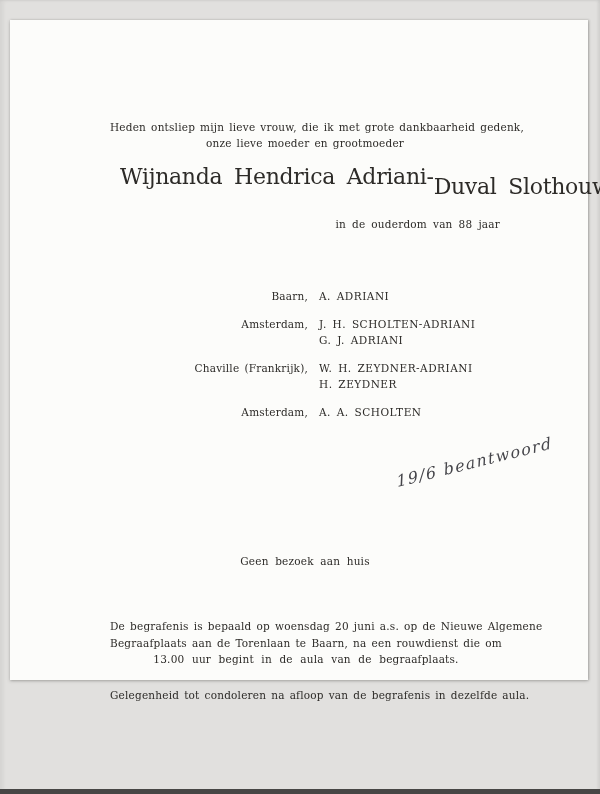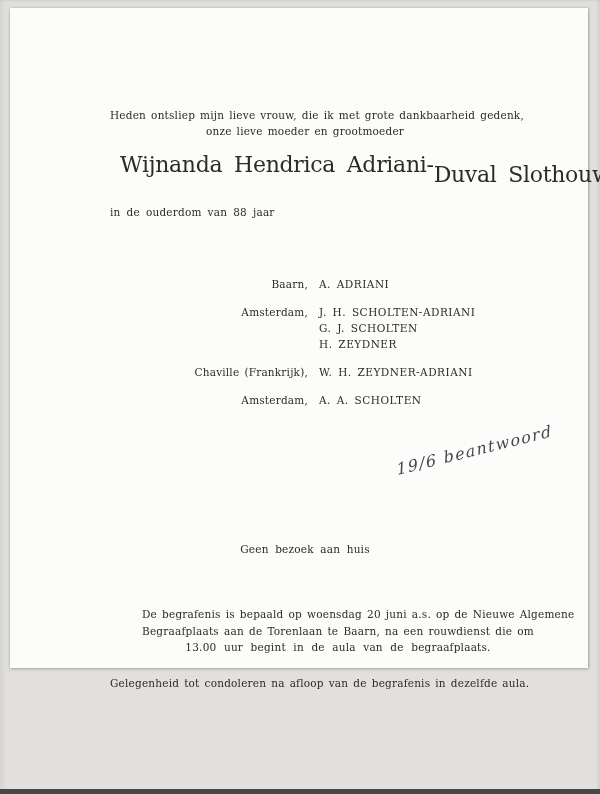--- a/index.html
+++ b/index.html
@@ -14,21 +14,21 @@
     position: absolute;
     inset: 0;
     width: 600px;
     height: 794px;
     background: var(--bg, #e1e0de);
     box-shadow: inset 3px 0 4px rgba(0,0,0,0.06), inset -2px 0 3px rgba(0,0,0,0.08);
   }
   .card {
     position: absolute;
     left: 10px;
-    top: 8px;
+    top: 20px;
     width: 578px;
     height: 660px;
     background: var(--paper, #fcfcfa);
     box-shadow: 0 1px 3px rgba(75,75,72,0.35), 1px 0 2px rgba(75,75,72,0.25);
   }
   .bottom-edge {
     position: absolute;
     left: 0;
     top: 789px;
     width: 600px;
@@ -57,41 +57,41 @@
     font-weight: normal;
     letter-spacing: -0.3px;
     word-spacing: 5px;
     white-space: nowrap;
     line-height: 22px;
   }
   .name-part2 {
     display: inline-block;
     transform: translateY(10px);
   }
-  .age-line { left: 100px; top: 196px; width: 390px; text-align: left; word-spacing: 2.5px; }
+  .age-line { left: 100px; top: 196px; width: 390px; text-align: right; word-spacing: 2.5px; }
   .relatives { left: 0; top: 268px; width: 578px; }
   .rel-row { display: flex; line-height: 16px; }
   .rel-row .place { width: 298px; text-align: right; }
   .rel-row .pname { margin-left: 11px; letter-spacing: 0.5px; word-spacing: 2px; }
   .group-gap { margin-top: 12px; }
   .dateline { left: 100px; top: 439px; line-height: 21px; }
   .handwritten {
     position: absolute;
     left: 388px;
     top: 452px;
     transform: rotate(-14deg) skewX(-6deg);
     transform-origin: left bottom;
     font-style: italic;
     font-size: 16px;
     letter-spacing: 1.5px;
     color: var(--pen, #45454a);
     white-space: nowrap;
   }
   .visit-line { left: 100px; top: 533px; width: 390px; text-align: center; word-spacing: 3px; }
-  .funeral { left: 100px; top: 598px; width: 392px; line-height: 16.5px; margin-left: 32px; }
+  .funeral { left: 100px; top: 598px; width: 392px; line-height: 16.5px; }
   .funeral .last { word-spacing: 4px; }
   .condolence { left: 100px; top: 667px; width: 392px; }
 </style>
 </head>
 <body>
 
 <div class="scan">
   <div class="card">
 
     <div class="t intro">
@@ -109,29 +109,29 @@
       <div class="rel-row">
         <span class="place">Baarn,</span>
         <span class="pname">A. ADRIANI</span>
       </div>
       <div class="rel-row group-gap">
         <span class="place">Amsterdam,</span>
         <span class="pname">J. H. SCHOLTEN-ADRIANI</span>
       </div>
       <div class="rel-row">
         <span class="place"></span>
-        <span class="pname">G. J. SCHOLTEN</span>
+        <span class="pname">G. J. ADRIANI</span>
+      </div>
+      <div class="rel-row group-gap">
+        <span class="place">Chaville (Frankrijk),</span>
+        <span class="pname">W. H. ZEYDNER-ADRIANI</span>
       </div>
       <div class="rel-row">
         <span class="place"></span>
         <span class="pname">H. ZEYDNER</span>
-      </div>
-      <div class="rel-row group-gap">
-        <span class="place">Chaville (Frankrijk),</span>
-        <span class="pname">W. H. ZEYDNER-ADRIANI</span>
       </div>
       <div class="rel-row group-gap">
         <span class="place">Amsterdam,</span>
         <span class="pname">A. A. SCHOLTEN</span>
       </div>
     </div>
 
 
     <div class="handwritten">19/6 beantwoord</div>
 

